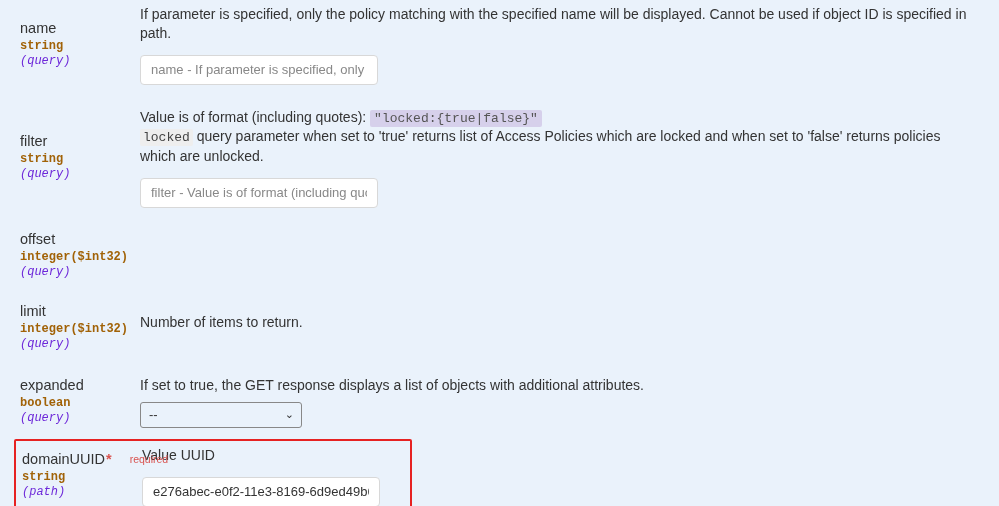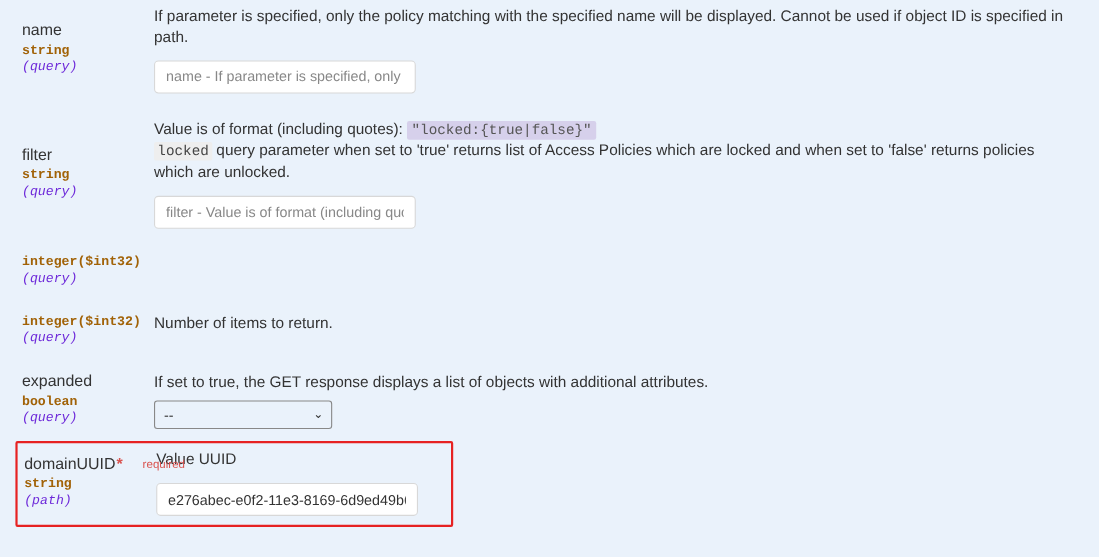--- a/index.html
+++ b/index.html
@@ -153,27 +153,29 @@
         <span>Value is of format (including quotes): </span>
         <span class="code-quote">"locked:{true|false}"</span><br>
         <span class="code-inline">locked</span><span> query parameter when set to 'true' returns list of Access Policies which are locked and when set to 'false' returns policies which are unlocked.</span>
       </div>
       <input class="input-field" type="text" placeholder="filter - Value is of format (including quotes): &quot;" style="">
     </div>
   </div>
 
   <div class="param-row">
     <div class="param-meta">
+      <div class="param-name">offset</div>
       <div class="param-type">integer($int32)</div>
       <div class="param-in">(query)</div>
     </div>
   </div>
 
   <div class="param-row">
     <div class="param-meta">
+      <div class="param-name">limit</div>
       <div class="param-type">integer($int32)</div>
       <div class="param-in">(query)</div>
     </div>
     <div class="param-desc">
       <div class="desc-text">Number of items to return.</div>
     </div>
   </div>
 
   <div class="param-row" style="padding-bottom:10px;">
     <div class="param-meta">

